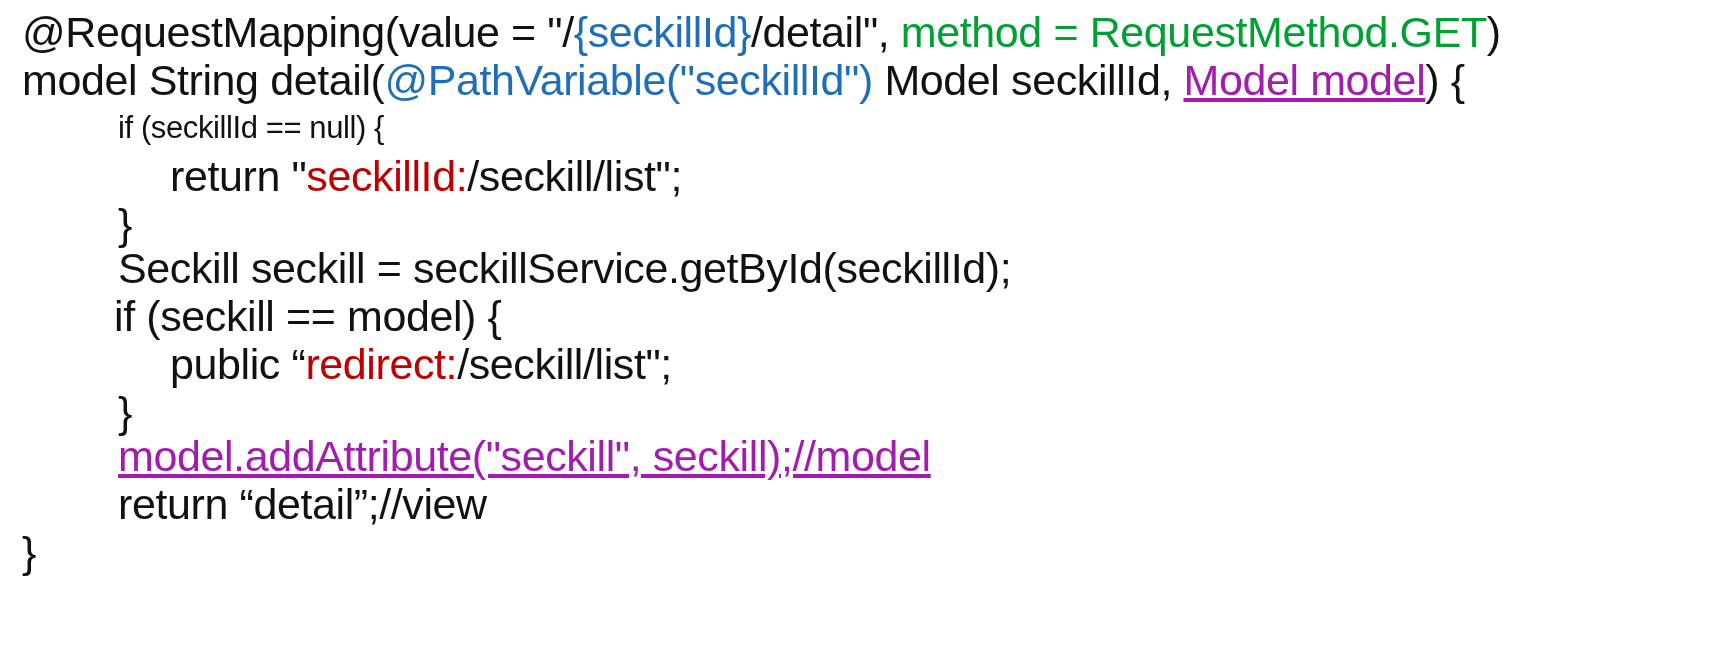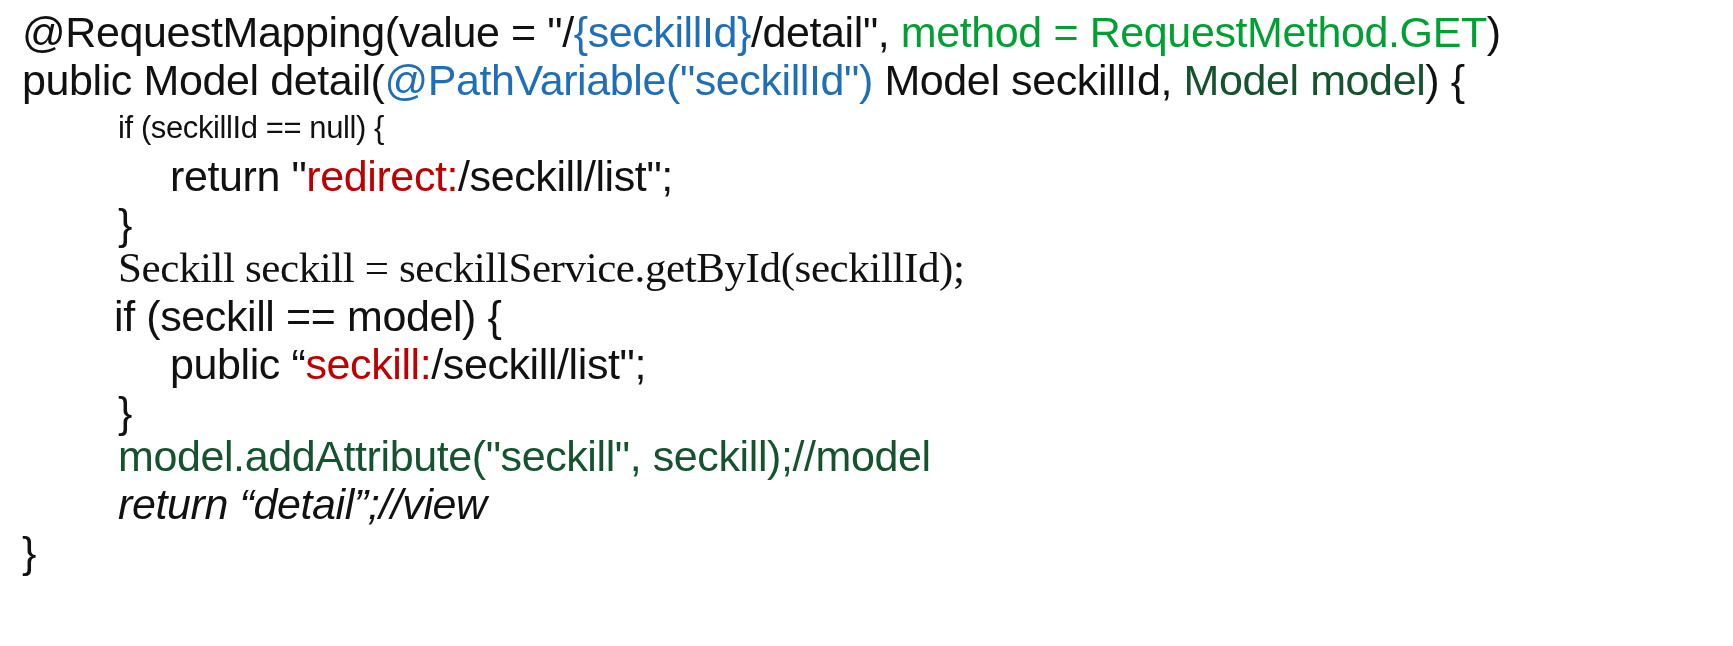--- a/index.html
+++ b/index.html
@@ -29,31 +29,31 @@
     font-size: 43px;
     line-height: 48px;
     letter-spacing: -0.4px;
     color: #111111;
   }
   .tok { white-space: pre; }
   .c-black  { color: #111111; }
   .c-blue   { color: #1E6FB8; }
   .c-green  { color: #00A033; }
   .c-red    { color: #C00000; }
-  .c-gold   { color: #14532d; }
+  .c-gold   { color: #a21caf; text-decoration: underline; }
 </style>
 </head>
 <body>
 
 <div id="code-block" style="background: rgb(255, 255, 255);">
     <div class="code-line" style="left: 22px; top: 8px; font-size: 43px; line-height: 48px;"><span class="tok c-black">@RequestMapping(value = "/</span><span class="tok c-blue">{seckillId}</span><span class="tok c-black">/detail", </span><span class="tok c-green">method = RequestMethod.GET</span><span class="tok c-black">)</span></div>
-    <div class="code-line" style="left: 22px; top: 56px; font-size: 43px; line-height: 48px;"><span class="tok c-black">public Model detail(</span><span class="tok c-blue">@PathVariable("seckillId")</span><span class="tok c-black"> Model seckillId, </span><span class="tok c-gold">Model model</span><span class="tok c-black">) {</span></div>
+    <div class="code-line" style="left: 22px; top: 56px; font-size: 43px; line-height: 48px;"><span class="tok c-black">model String detail(</span><span class="tok c-blue">@PathVariable("seckillId")</span><span class="tok c-black"> Model seckillId, </span><span class="tok c-gold">Model model</span><span class="tok c-black">) {</span></div>
     <div class="code-line" style="left: 118px; top: 104px; font-size: 31px; line-height: 48px;"><span class="tok c-black">if (seckillId == null) {</span></div>
-    <div class="code-line" style="left: 170px; top: 152px; font-size: 43px; line-height: 48px;"><span class="tok c-black">return "</span><span class="tok c-red">redirect:</span><span class="tok c-black">/seckill/list";</span></div>
+    <div class="code-line" style="left: 170px; top: 152px; font-size: 43px; line-height: 48px;"><span class="tok c-black">return "</span><span class="tok c-red">seckillId:</span><span class="tok c-black">/seckill/list";</span></div>
     <div class="code-line" style="left: 118px; top: 200px; font-size: 43px; line-height: 48px;"><span class="tok c-black">}</span></div>
-    <div class="code-line" style="left: 118px; top: 244px; font-size: 43px; line-height: 48px; font-family: Liberation Serif, serif;"><span class="tok c-black">Seckill seckill = seckillService.getById(seckillId);</span></div>
+    <div class="code-line" style="left: 118px; top: 244px; font-size: 43px; line-height: 48px;"><span class="tok c-black">Seckill seckill = seckillService.getById(seckillId);</span></div>
     <div class="code-line" style="left: 114px; top: 292px; font-size: 43px; line-height: 48px;"><span class="tok c-black">if (seckill == model) {</span></div>
-    <div class="code-line" style="left: 170px; top: 340px; font-size: 43px; line-height: 48px;"><span class="tok c-black">public “</span><span class="tok c-red">seckill:</span><span class="tok c-black">/seckill/list";</span></div>
+    <div class="code-line" style="left: 170px; top: 340px; font-size: 43px; line-height: 48px;"><span class="tok c-black">public “</span><span class="tok c-red">redirect:</span><span class="tok c-black">/seckill/list";</span></div>
     <div class="code-line" style="left: 118px; top: 388px; font-size: 43px; line-height: 48px;"><span class="tok c-black">}</span></div>
     <div class="code-line" style="left: 118px; top: 432px; font-size: 43px; line-height: 48px;"><span class="tok c-gold">model.addAttribute("seckill", seckill);//model</span></div>
-    <div class="code-line" style="left: 118px; top: 480px; font-size: 43px; line-height: 48px; font-style: italic;"><span class="tok c-black">return “detail”;//view</span></div>
+    <div class="code-line" style="left: 118px; top: 480px; font-size: 43px; line-height: 48px;"><span class="tok c-black">return “detail”;//view</span></div>
     <div class="code-line" style="left: 22px; top: 528px; font-size: 43px; line-height: 48px;"><span class="tok c-black">}</span></div>
   </div>
 
 </body></html>

